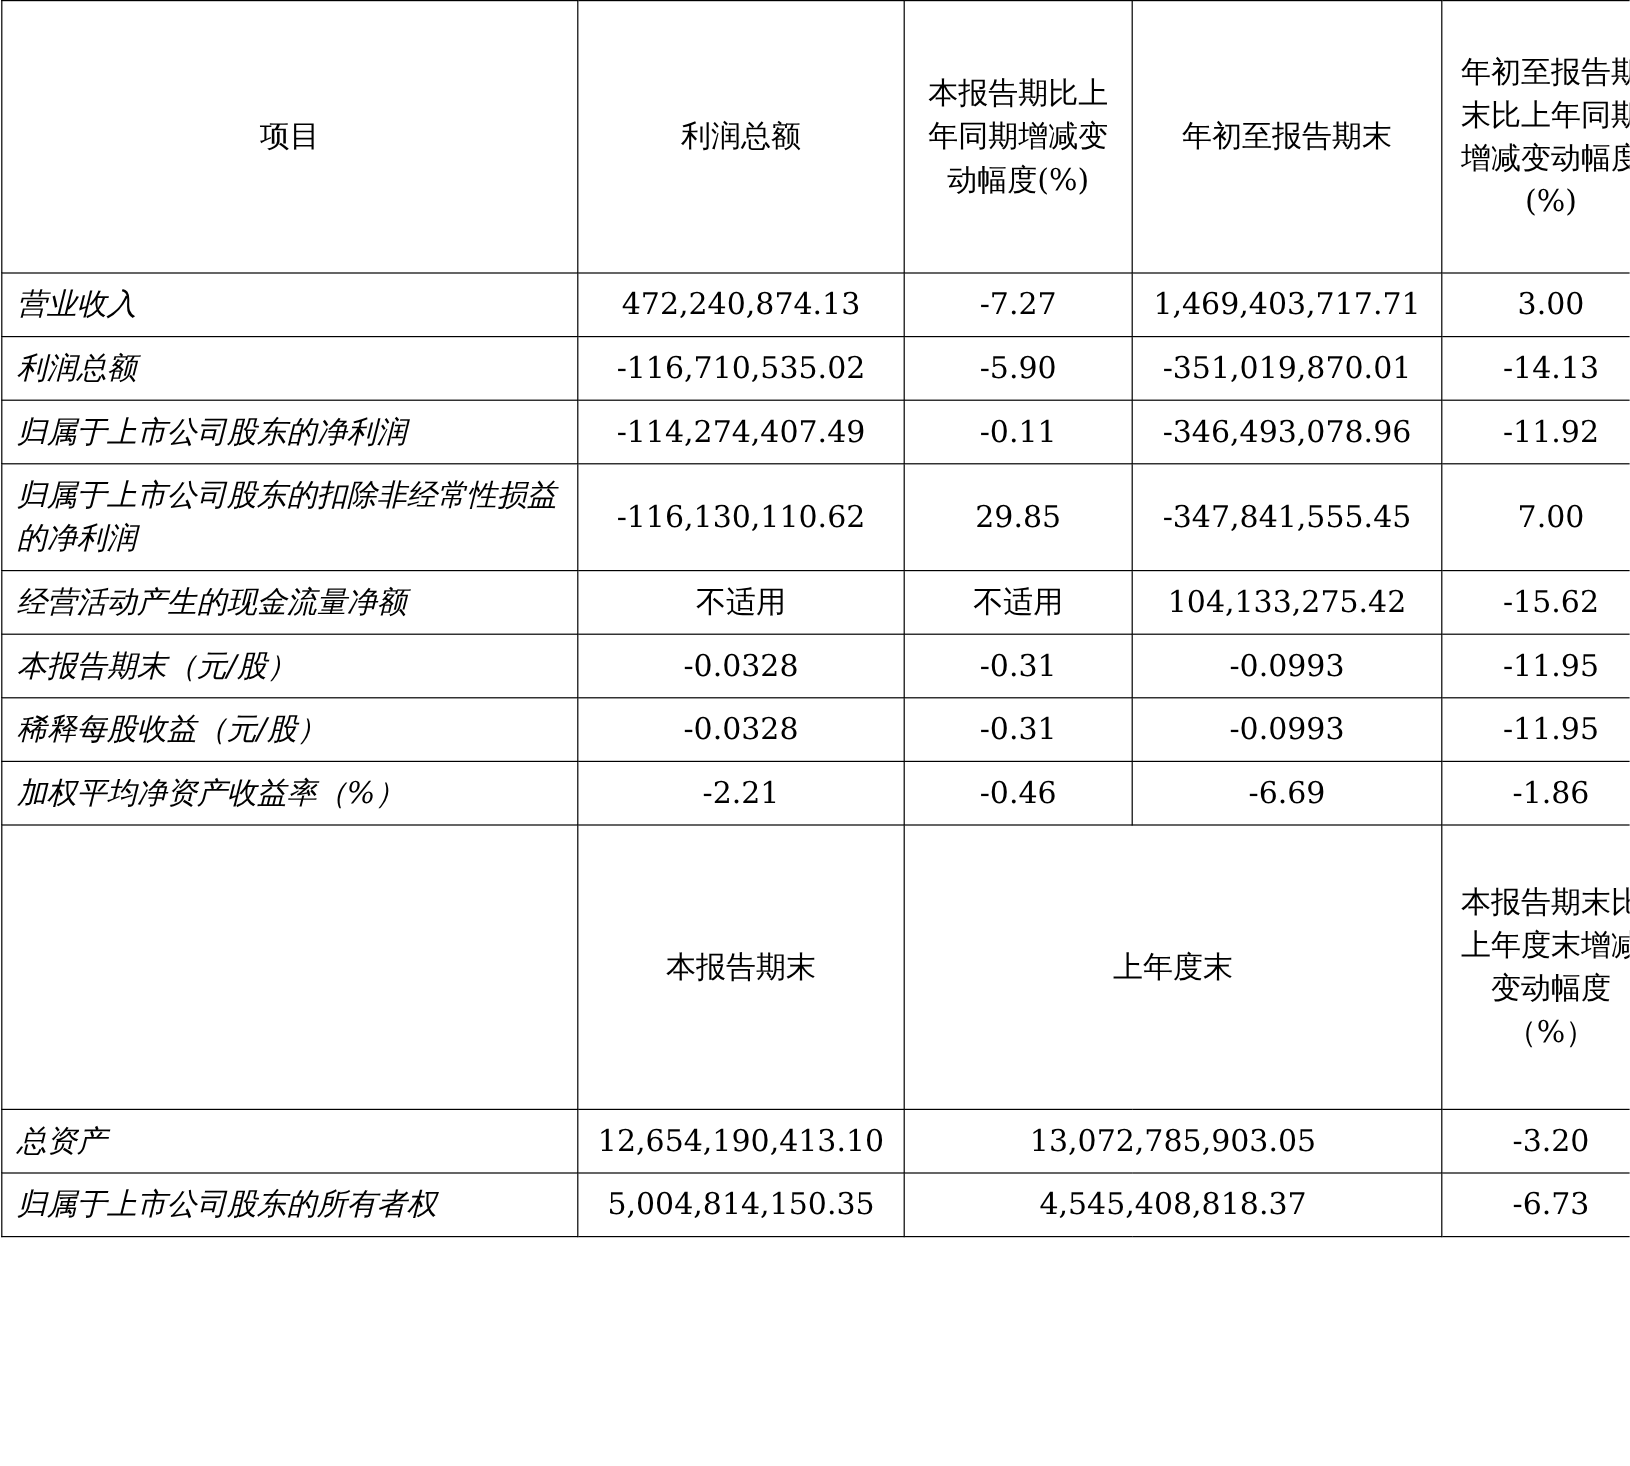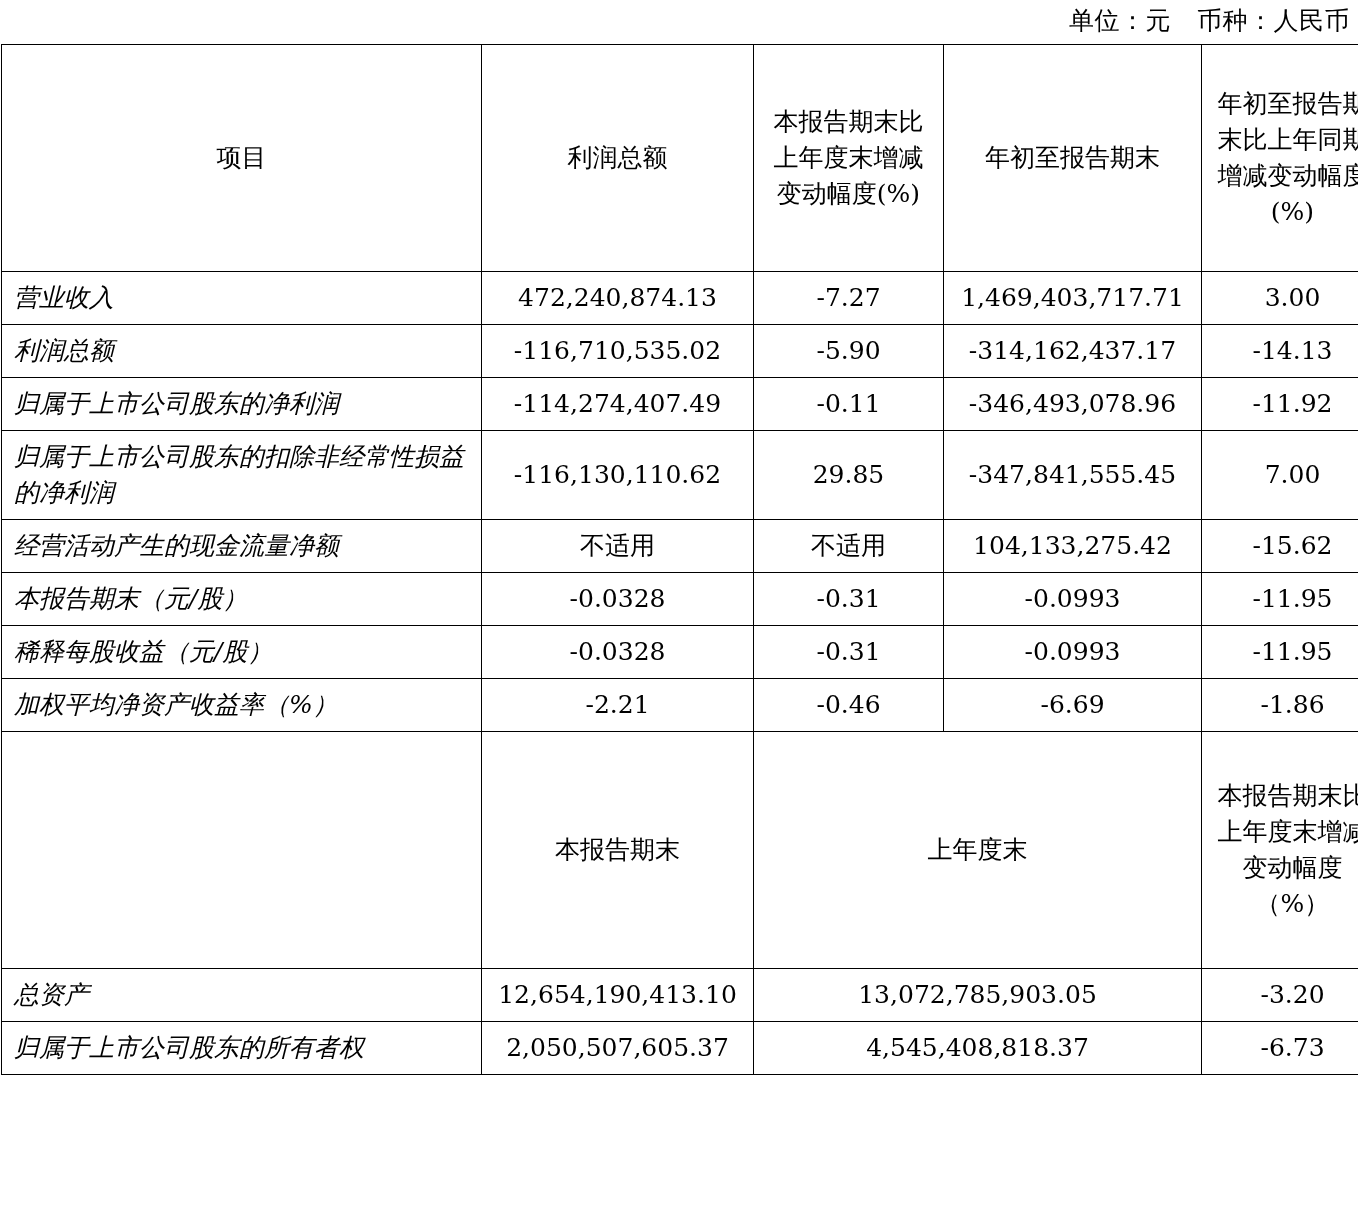--- a/index.html
+++ b/index.html
@@ -78,58 +78,55 @@
     display: inline-block;
     max-width: 152px;
     text-align: center;
   }
 </style>
 </head>
 <body>
 
 <div class="page">
 
-  <div class="unit-line">
-    <span>单位：元</span><span class="gap"></span><span>币种：人民币</span>
-  </div>
 
   <table class="fin">
     <colgroup>
       <col class="c-item">
         <col class="c-b">
         <col class="c-c">
         <col class="c-d">
         <col class="c-e">
     </colgroup>
     <tbody>
       <tr class="row-tall">
         <td class="head">项目</td>
         <td class="head">利润总额</td>
         <td class="head">
-          <span class="narrow-wrap">本报告期末比上年度末增减变动幅度(%)</span>
+          <span class="narrow-wrap">本报告期比上年同期增减变动幅度(%)</span>
         </td>
         <td class="head">年初至报告期末</td>
         <td class="head">
           <span class="wrap-e">年初至报告期末比上年同期增减变动幅度(%)</span>
         </td>
       </tr>
 
       <tr>
         <td class="label">营业收入</td>
         <td class="num">472,240,874.13</td>
         <td class="num">-7.27</td>
         <td class="num">1,469,403,717.71</td>
         <td class="num">3.00</td>
       </tr>
 
       <tr>
         <td class="label">利润总额</td>
         <td class="num">-116,710,535.02</td>
         <td class="num">-5.90</td>
-        <td class="num">-314,162,437.17</td>
+        <td class="num">-351,019,870.01</td>
         <td class="num">-14.13</td>
       </tr>
 
       <tr>
         <td class="label">归属于上市公司股东的净利润</td>
         <td class="num">-114,274,407.49</td>
         <td class="num">-0.11</td>
         <td class="num">-346,493,078.96</td>
         <td class="num">-11.92</td>
       </tr>
@@ -185,20 +182,20 @@
 
       <tr>
         <td class="label">总资产</td>
         <td class="center">12,654,190,413.10</td>
         <td class="center" colspan="2">13,072,785,903.05</td>
         <td class="num">-3.20</td>
       </tr>
 
       <tr>
         <td class="label">归属于上市公司股东的所有者权</td>
-        <td class="center">2,050,507,605.37</td>
+        <td class="center">5,004,814,150.35</td>
         <td class="center" colspan="2">4,545,408,818.37</td>
         <td class="num">-6.73</td>
       </tr>
     </tbody>
   </table>
 
 </div>
 
 </body></html>

